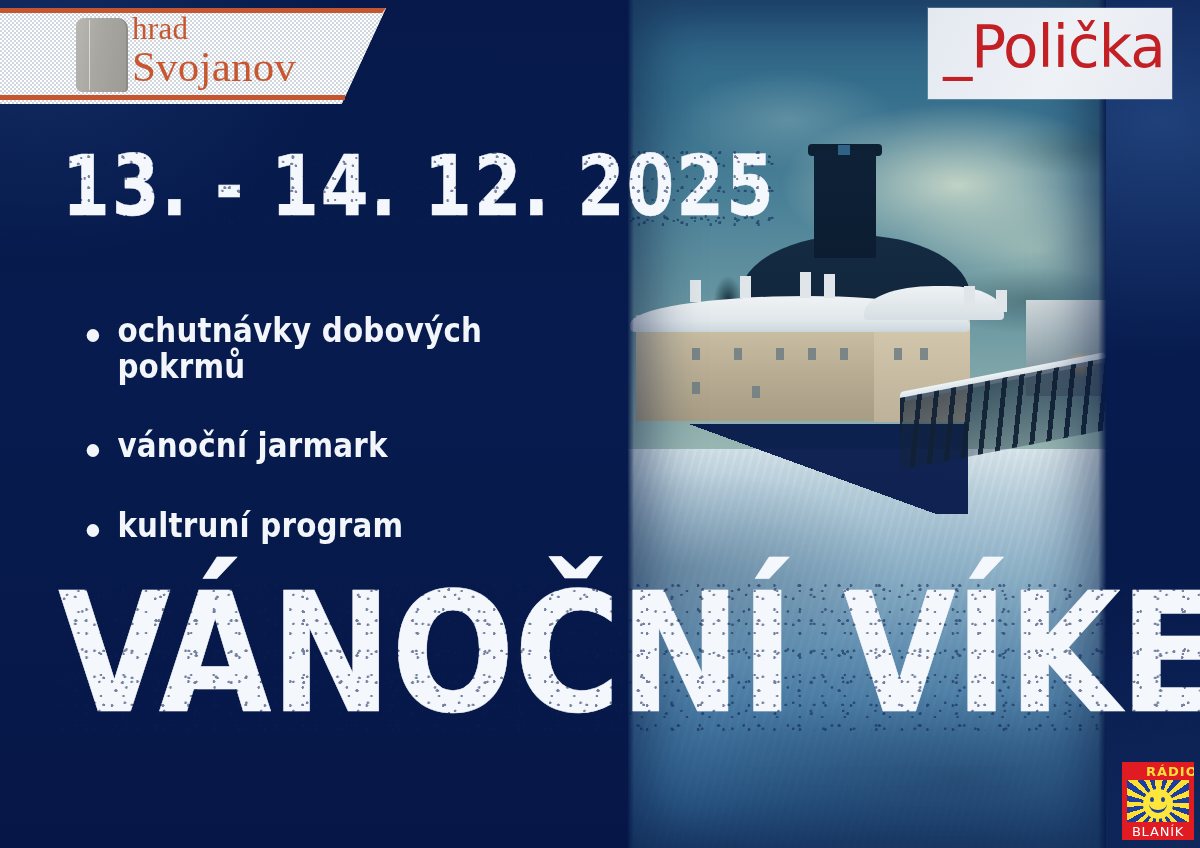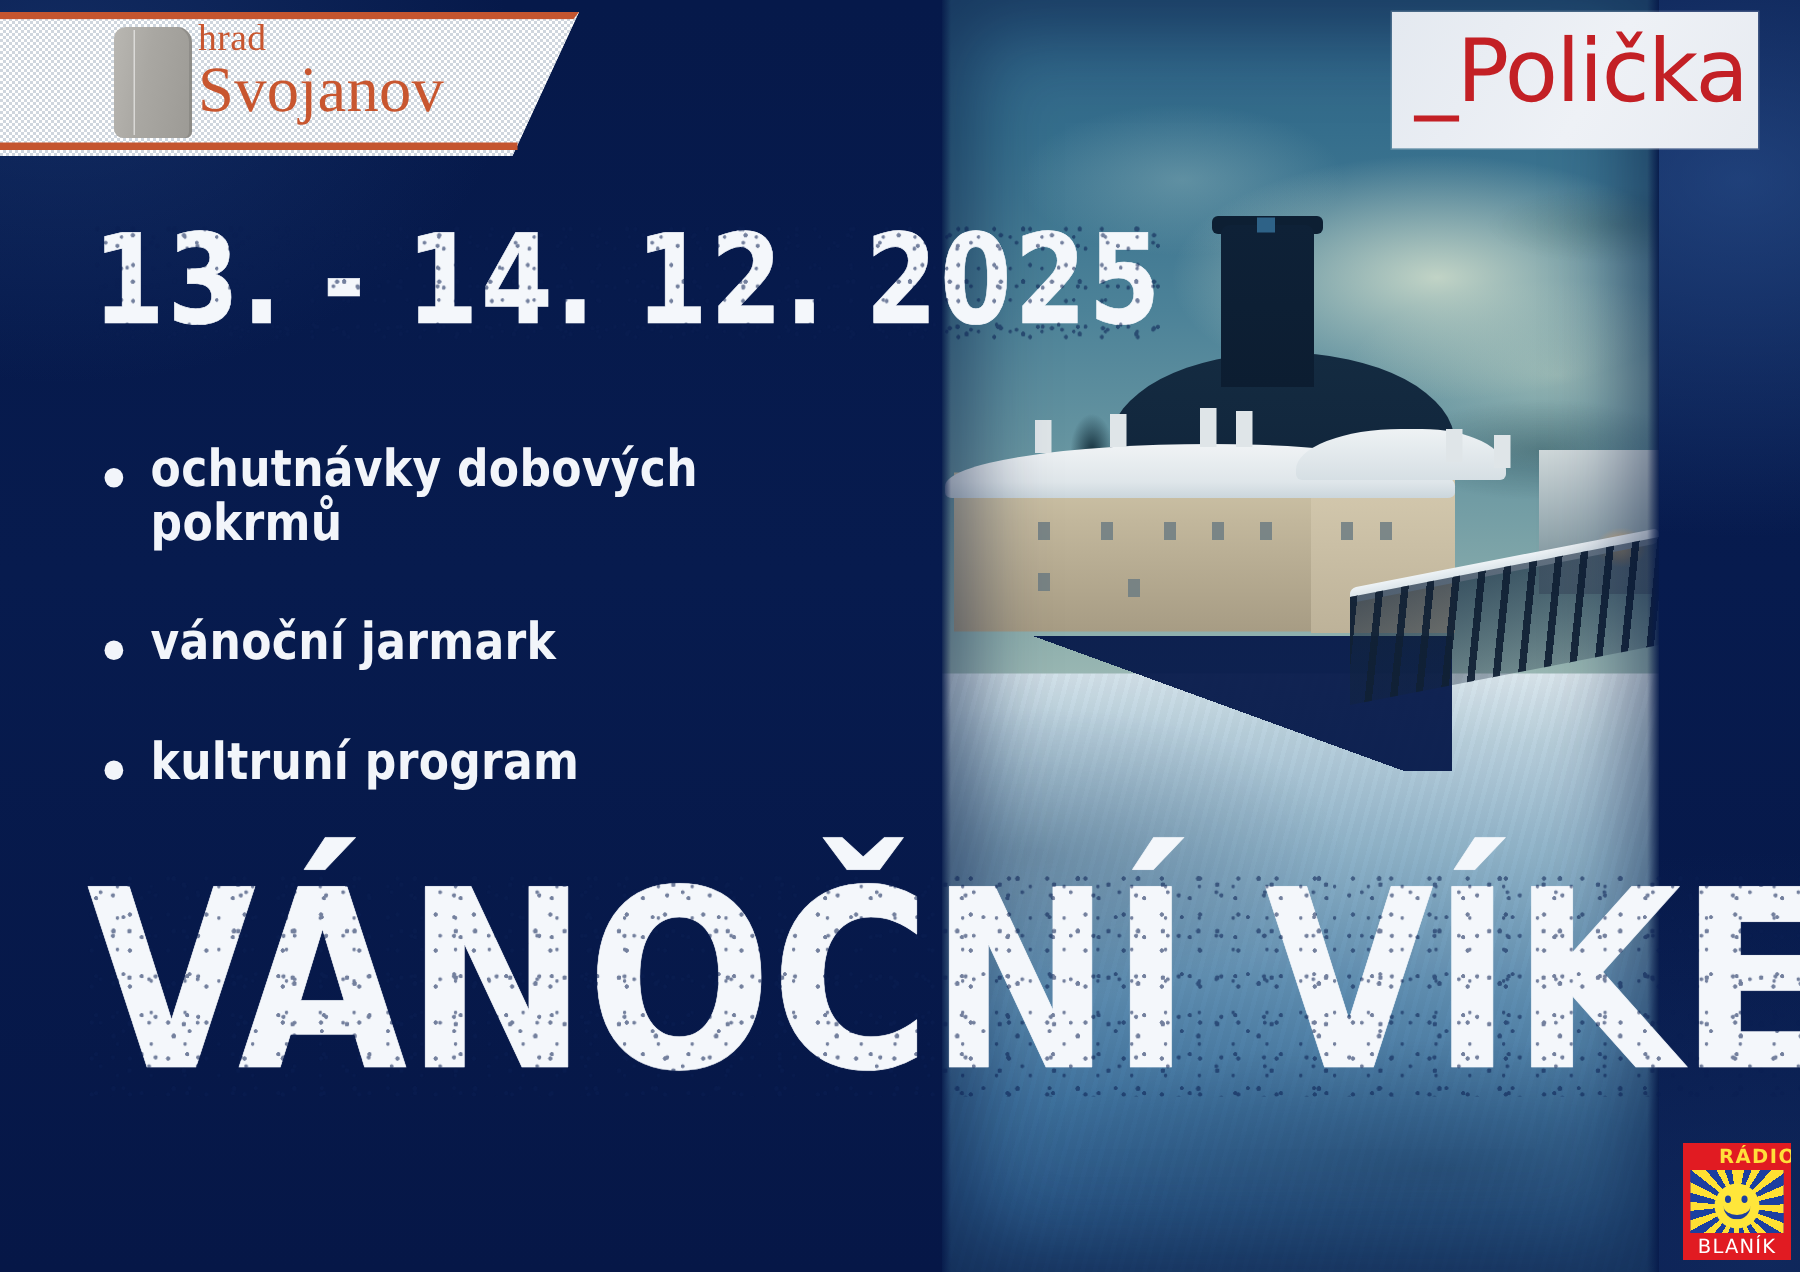--- a/index.html
+++ b/index.html
@@ -164,21 +164,21 @@
   }
   .tower-ico:before{
     content:"";position:absolute;left:13px;top:2px;width:1px;height:70px;
     background:rgba(255,255,255,.55);
   }
   .banner-txt{
     position:absolute;left:132px;top:14px;
     font-family:"Liberation Serif", serif;
     color:#c8562f;line-height:.97;
   }
-  .banner-txt .l1{display:block;font-size:25px;letter-spacing:.3px;}
+  .banner-txt .l1{display:block;font-size:31px;letter-spacing:.3px;}
   .banner-txt .l2{display:block;font-size:43px;letter-spacing:.2px;margin-top:2px;}
 
   
   .policka{
     position:absolute;left:928px;top:8px;width:244px;height:91px;
     background:linear-gradient(120deg,#e4e9f0 0%,#eef1f6 55%,#e7ebf1 100%);
     box-shadow:0 0 0 1px rgba(255,255,255,.18);
   }
   .policka-txt{
     position:absolute;left:14px;top:7px;right:6px;
@@ -215,21 +215,21 @@
 
   .date{
     position:absolute;left:62px;top:145px;
     font-size:83px;line-height:1;
     letter-spacing:2px;
     transform:scaleX(.92);transform-origin:left top;
   }
 
   .bullets{
     position:absolute;left:62px;top:296px;width:560px;
-    list-style:none;margin:0;padding:0;
+    list-style:none;margin:17px;padding:0;
   }
   .bullets li{
     position:relative;padding-left:40px;
     margin-bottom:44px;
     font-size:34px;line-height:1.05;
     color:#f2f5fa;
     font-family:"DejaVu Sans Condensed","Liberation Sans Narrow","Liberation Sans", sans-serif;
     font-weight:700;
     letter-spacing:.2px;
     transform:scaleX(.96);transform-origin:left center;

